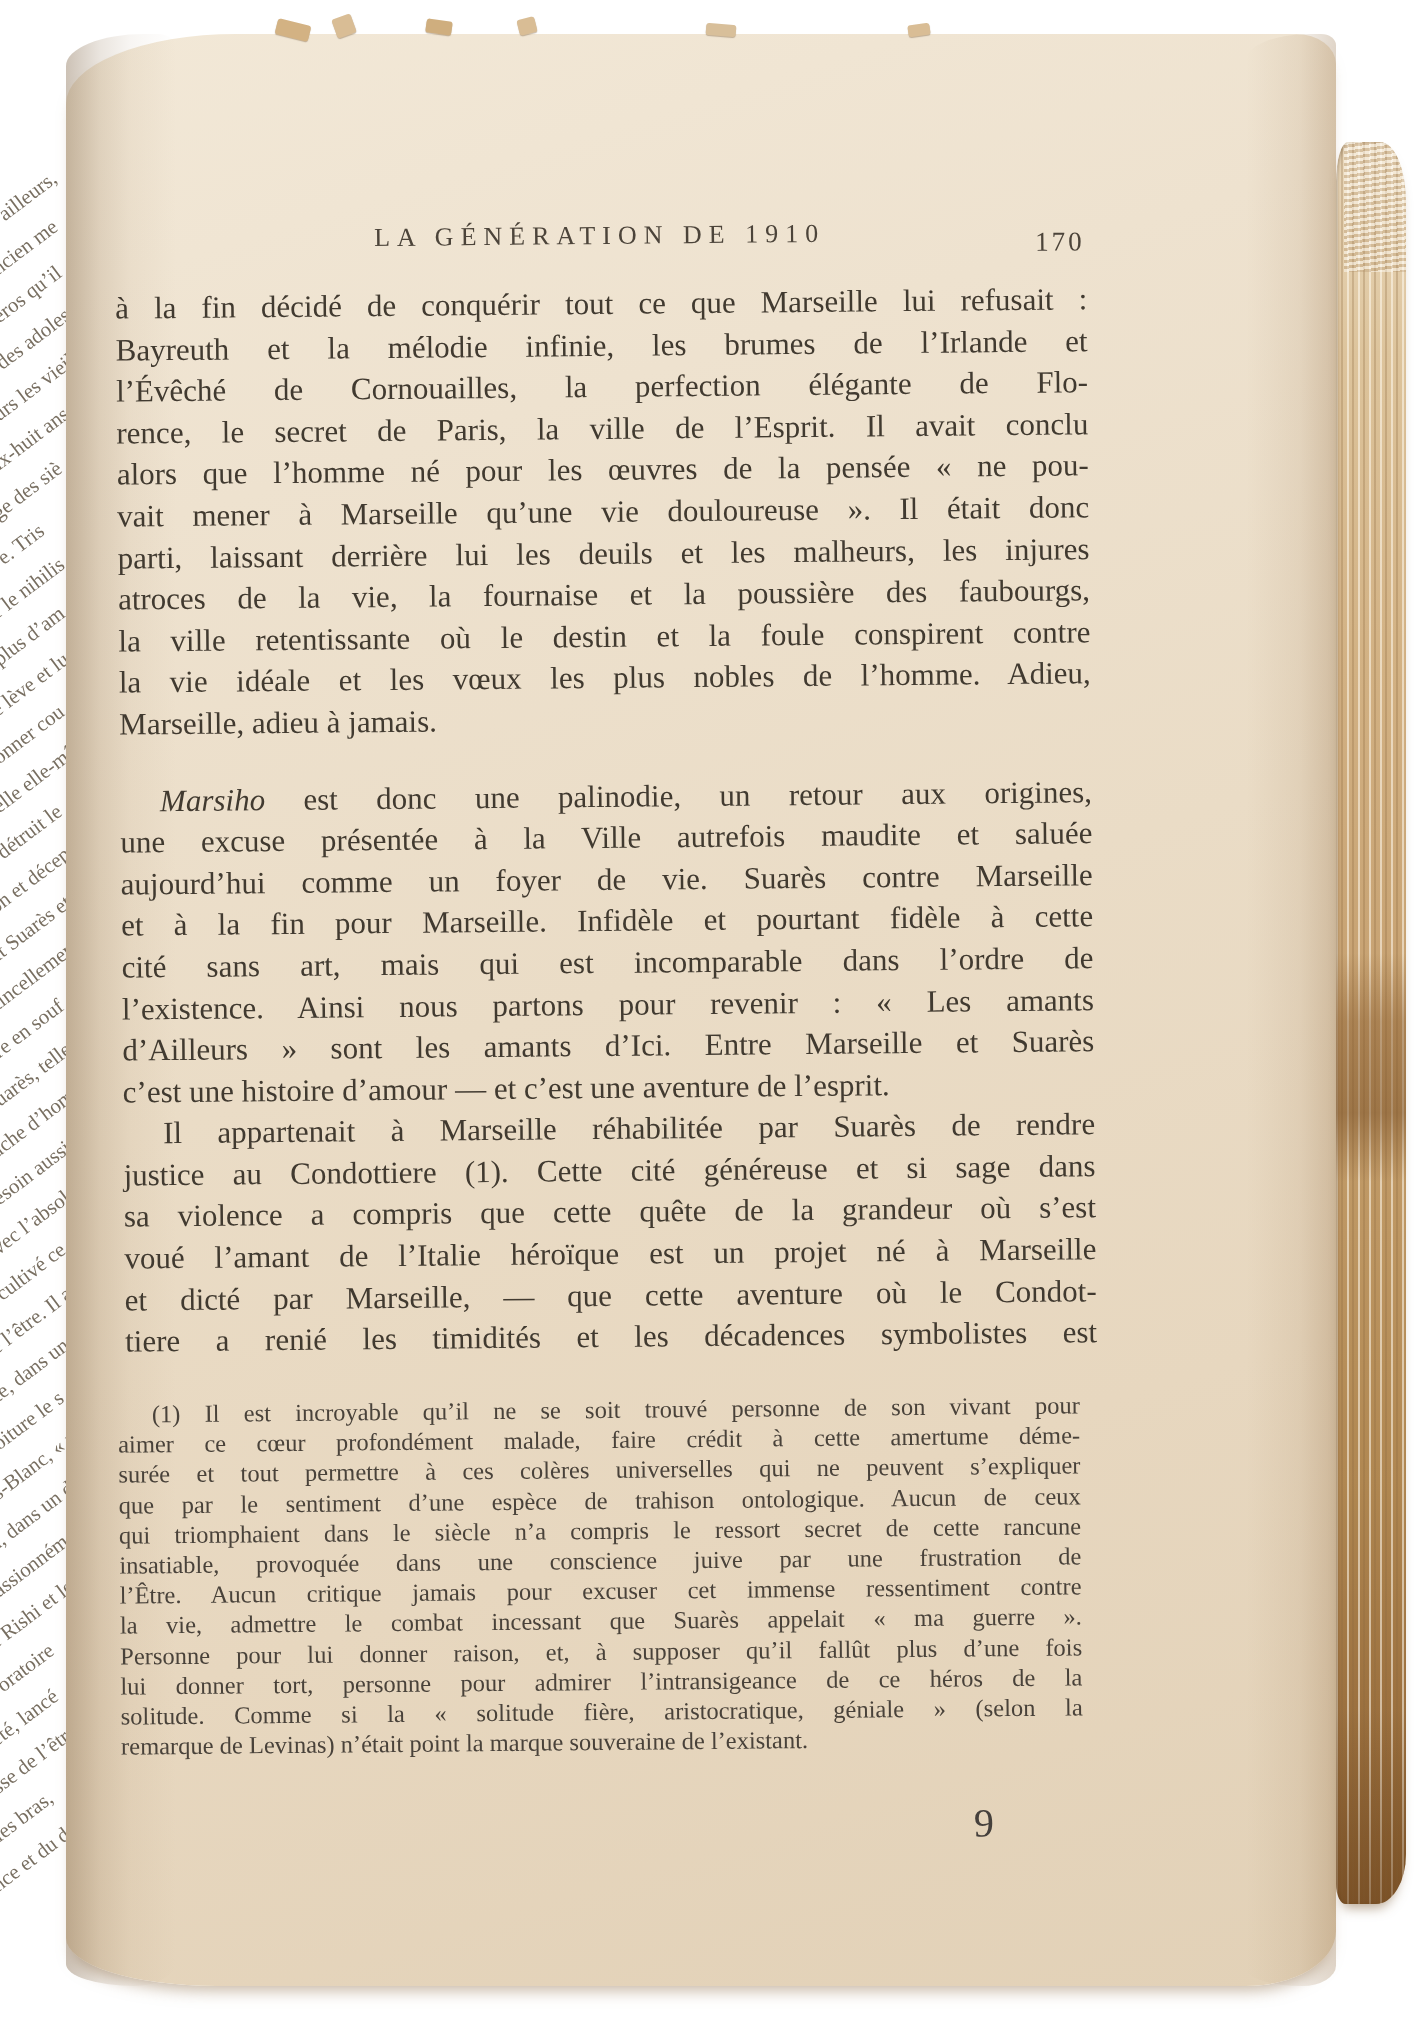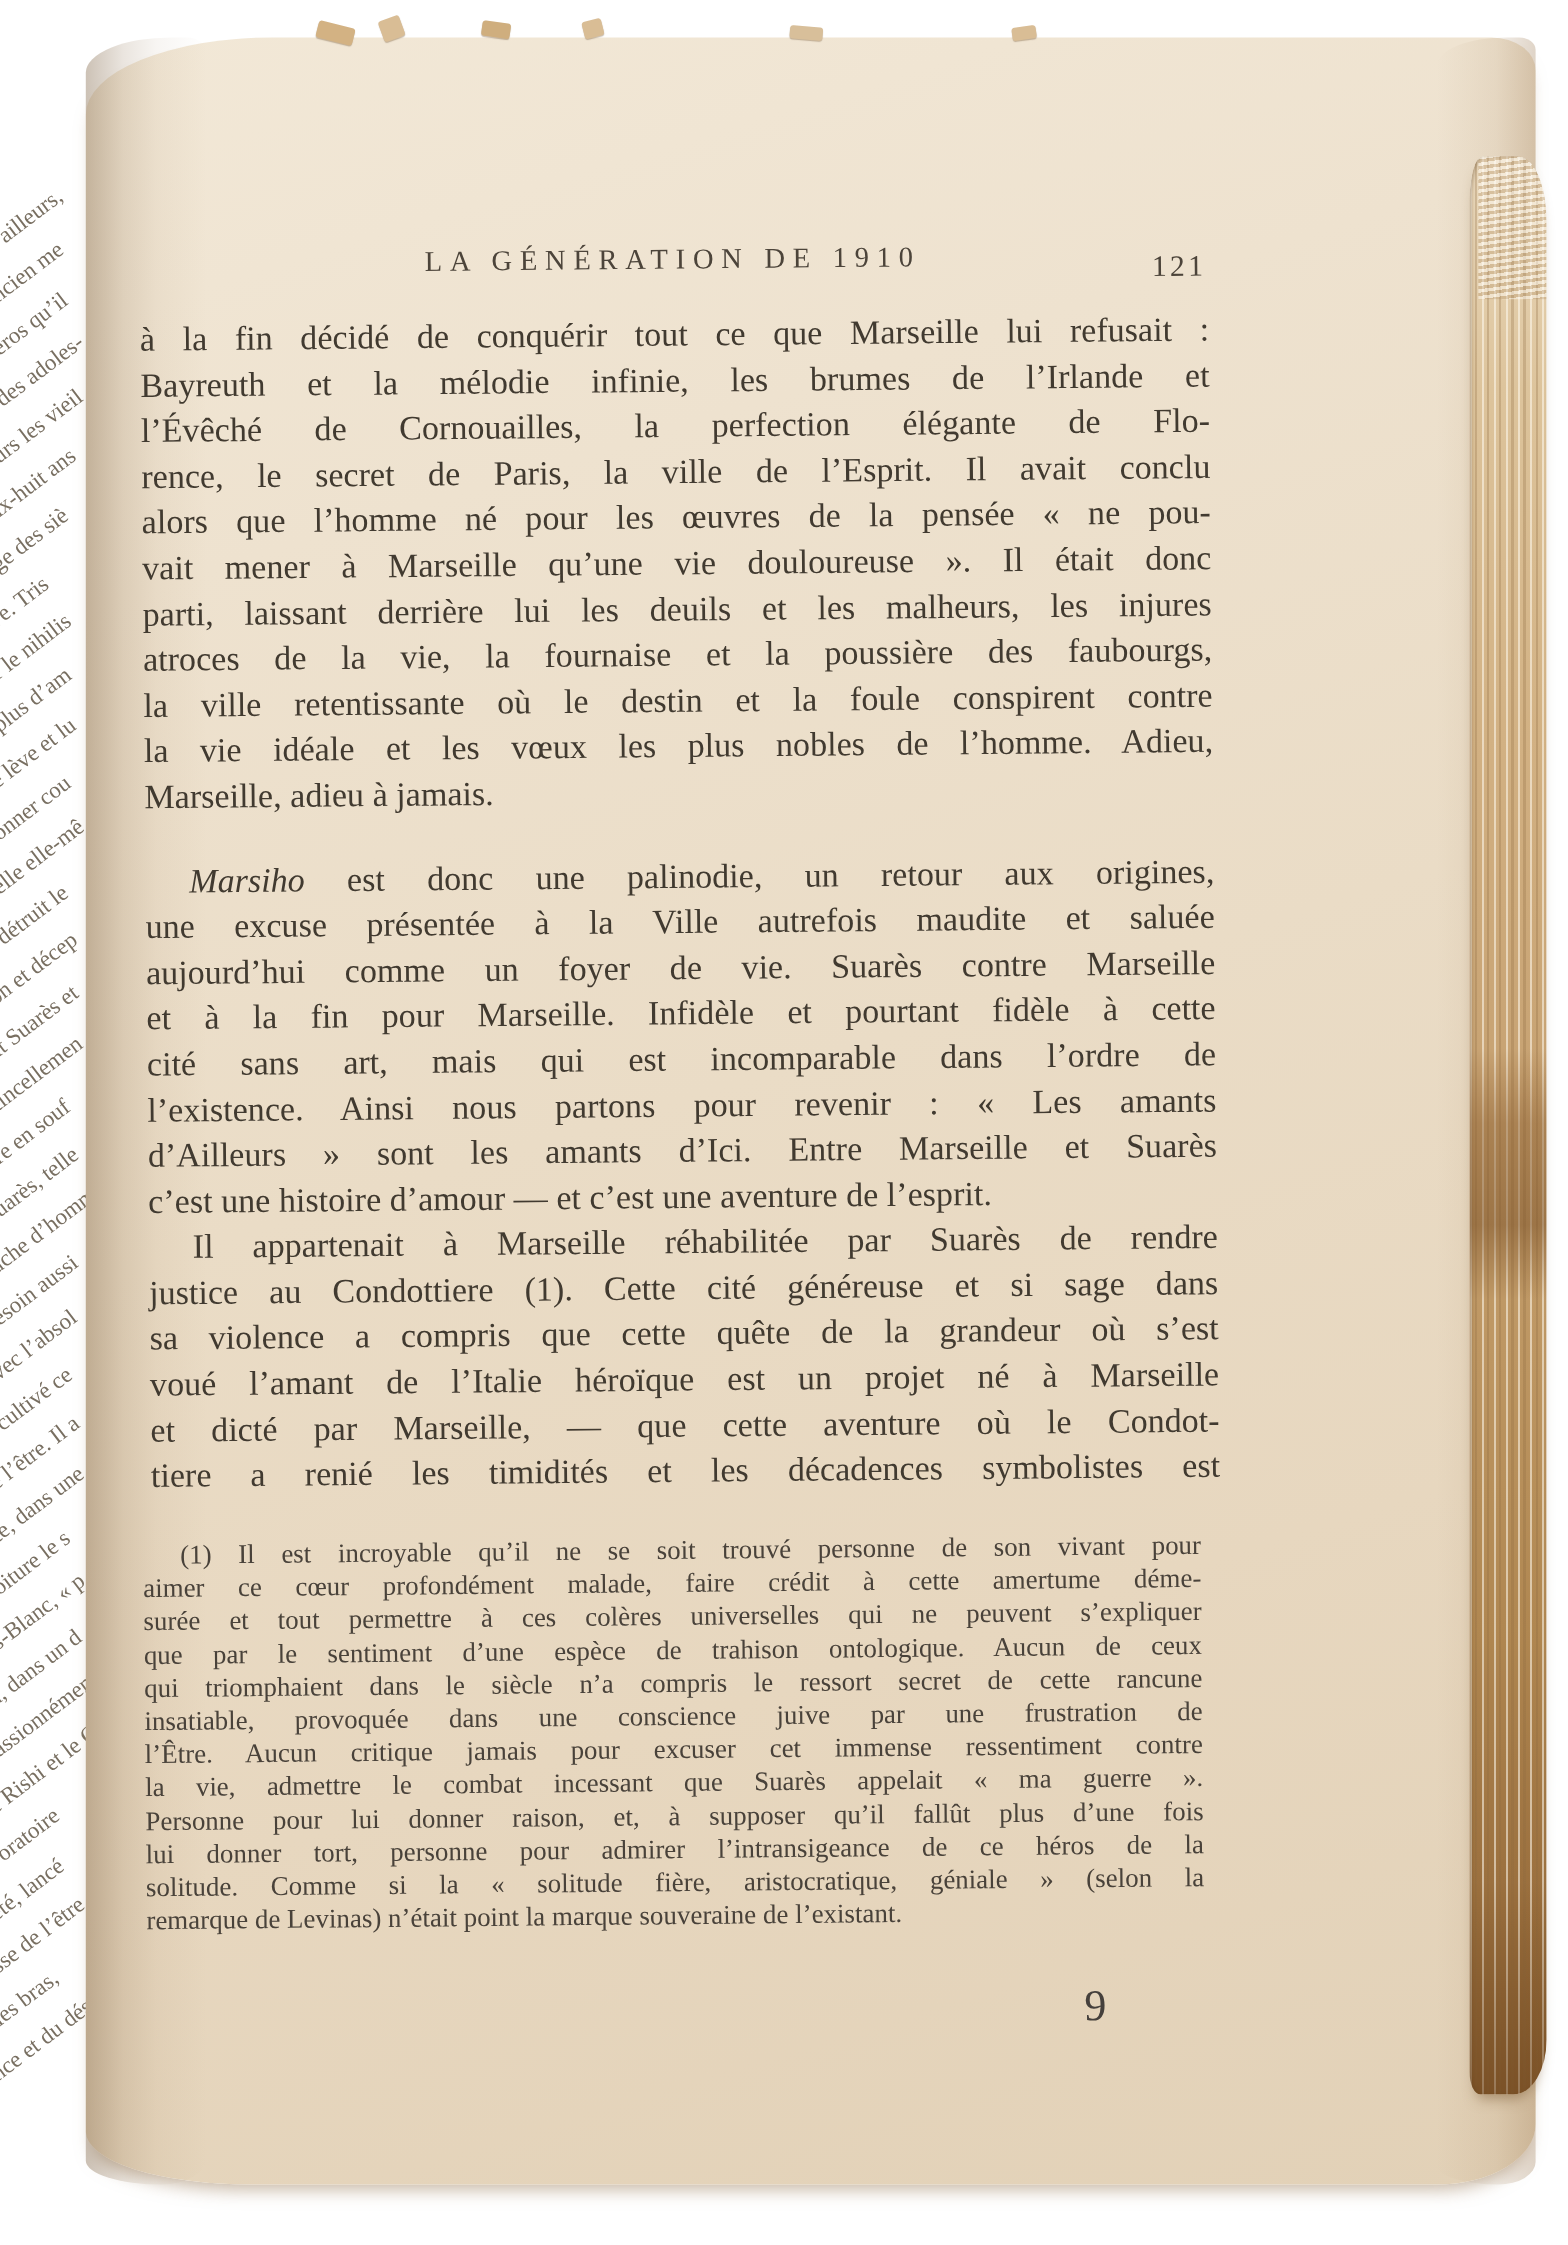--- a/index.html
+++ b/index.html
@@ -33,29 +33,28 @@
     font-size: 21px;
     color: #615646;
     white-space: nowrap;
     transform: rotate(-37deg);
     transform-origin: left center;
     opacity: .85;
   }
 
   
   .page {
-    position: absolute; left: 78px; top: 34px;
+    position: absolute; left: 66px; top: 34px;
     width: 1270px; height: 1952px;
     background: linear-gradient(163deg,
       #f2e8d7 0%, #eee2cf 22%, #eadcc6 48%, #e7d7bf 72%, #e2d1b7 100%);
     border-radius: 170px 40px 18px 26px / 70px 30px 14px 20px;
     border-bottom-left-radius: 150px 48px;
     border-bottom-right-radius: 90px 55px;
     box-shadow: 0 12px 16px -8px rgba(150, 118, 82, .55);
-    padding-left: 48px;
   }
   
   .page::before {
     content: ""; position: absolute; left: 0; top: 0; bottom: 0; width: 110px;
     border-radius: inherit;
     background: linear-gradient(90deg,
       rgba(122, 94, 62, .38) 0px, rgba(139, 110, 76, .18) 34px,
       rgba(160, 130, 95, .08) 64px, rgba(0,0,0,0) 110px);
     pointer-events: none;
   }
@@ -210,21 +209,21 @@
         <i></i>
         <i></i>
         <i></i>
         <i></i>
         <i></i>
     </div>
 
     <div class="page-content">
       <div class="running-header">
         <div class="header-title">LA GÉNÉRATION DE 1910</div>
-        <div class="page-number">121</div>
+        <div class="page-number">170</div>
       </div>
 
       <div class="body-text" id="body-text">
           <div class="para">
             <div class="text-line">à la fin décidé de conquérir tout ce que Marseille lui refusait :</div>
             <div class="text-line">Bayreuth et la mélodie infinie, les brumes de l’Irlande et</div>
             <div class="text-line">l’Évêché de Cornouailles, la perfection élégante de Flo-</div>
             <div class="text-line">rence, le secret de Paris, la ville de l’Esprit. Il avait conclu</div>
             <div class="text-line">alors que l’homme né pour les œuvres de la pensée « ne pou-</div>
             <div class="text-line">vait mener à Marseille qu’une vie douloureuse ». Il était donc</div>

